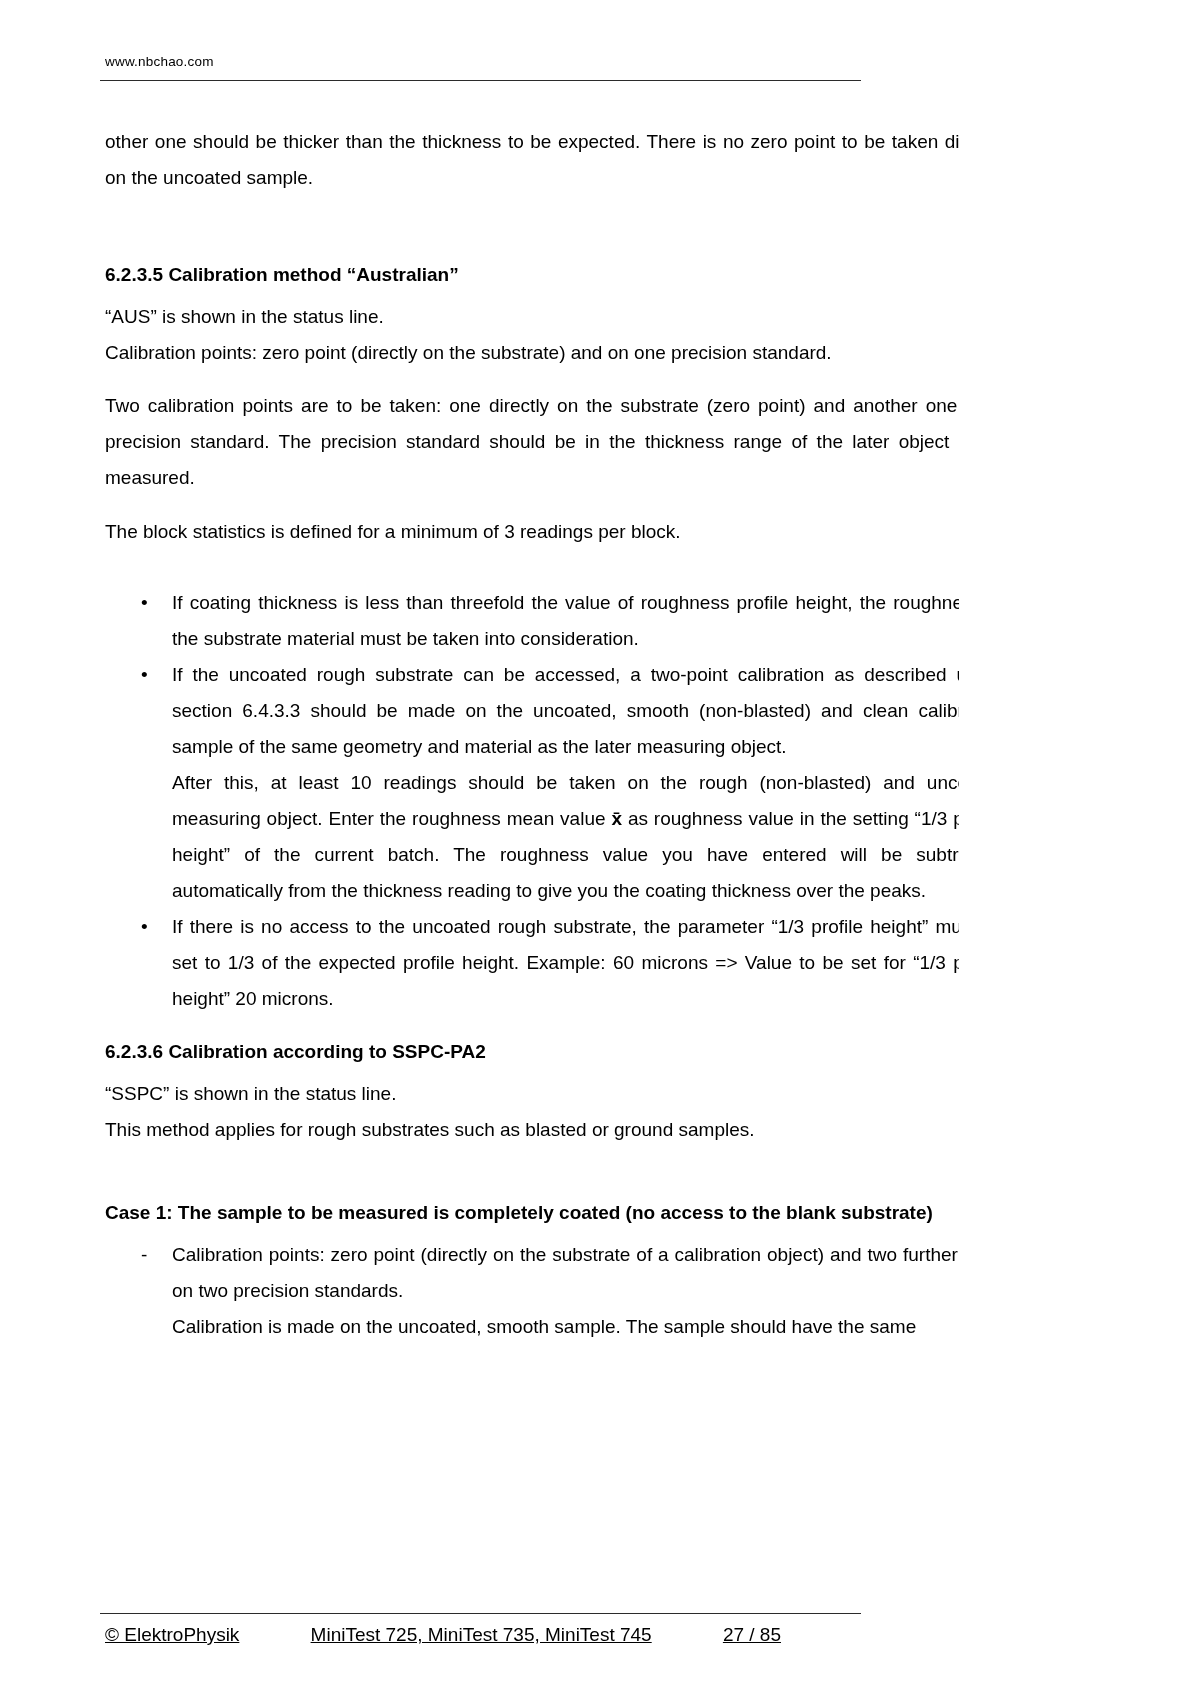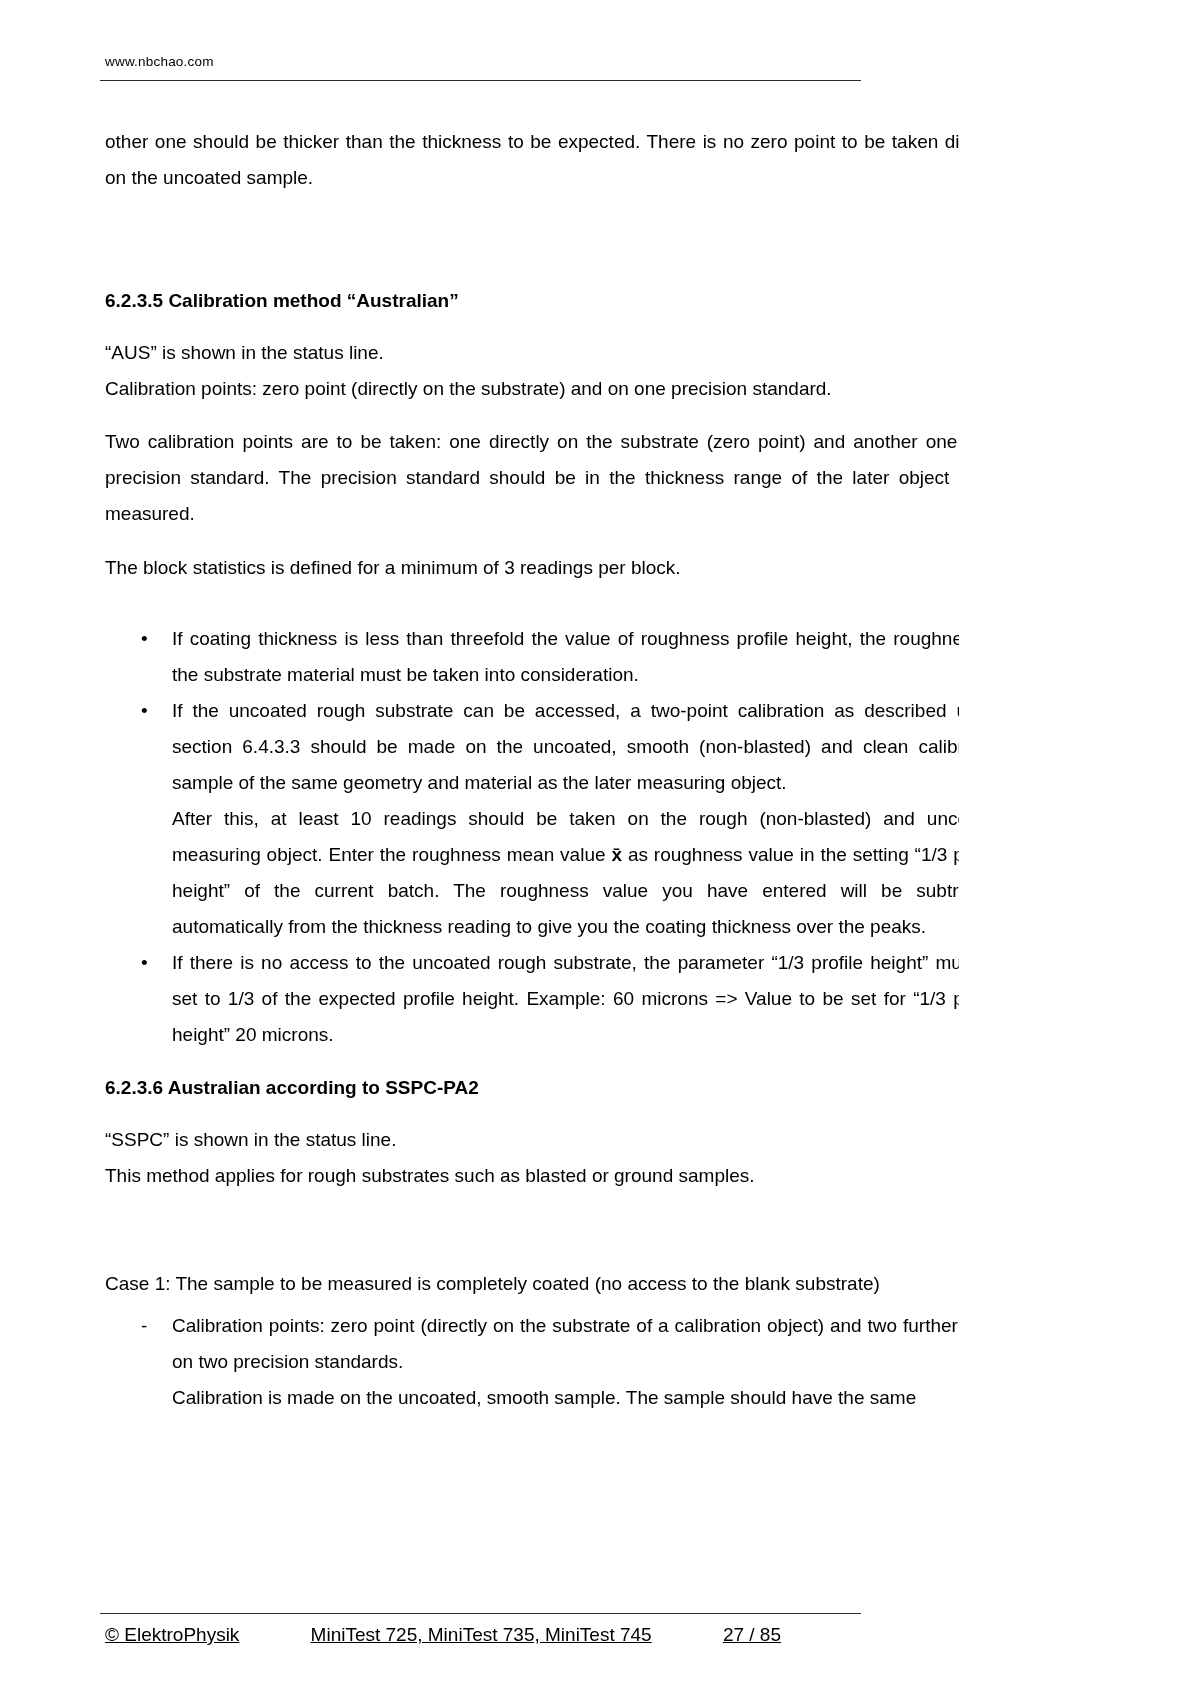--- a/index.html
+++ b/index.html
@@ -37,24 +37,24 @@
     line-height: 36px;
   }
   p.body-text { text-align: justify; }
   p.body-text.no-just { text-align: left; }
   .heading {
     font-size: 19px;
     font-weight: bold;
     line-height: 36px;
   }
   .gap-line      { margin-top: 18px; }
-  .gap-heading   { margin-top: 87px; }
+  .gap-heading   { margin-top: 61px; }
   .gap-small     { margin-top: 17px; }
-  .gap-tiny      { margin-top: 16px; }
-  .gap-case      { margin-top: 72px; }
+  .gap-tiny      { margin-top: 6px; }
+  .gap-case      { margin-top: 47px; font-weight: bold; }
   .list { margin-top: 35px; }
   .list.dash-list { margin-top: 6px; }
   .list-item { display: flex; }
   .list-item + .list-item { margin-top: 0; }
   .marker {
     flex: 0 0 67px;
     padding-left: 36px;
     line-height: 36px;
   }
   .item-body { flex: 1; min-width: 0; }
@@ -118,21 +118,21 @@
 
       <div class="list-item">
         <span class="marker">•</span>
         <div class="item-body">
           <p class="body-text">If there is no access to the uncoated rough substrate, the parameter “1/3 profile height” must be set to 1/3 of the expected profile height. Example: 60 microns =&gt; Value to be set for “1/3 profile height” 20 microns.</p>
         </div>
       </div>
 
     </div>
 
-    <h2 class="heading gap-small">6.2.3.6 Australian according to SSPC-PA2</h2>
+    <h2 class="heading gap-small">6.2.3.6 Calibration according to SSPC-PA2</h2>
     <p class="body-text no-just gap-tiny">“SSPC” is shown in the status line.</p>
     <p class="body-text no-just">This method applies for rough substrates such as blasted or ground samples.</p>
 
     <p class="body-text no-just gap-case">Case 1: The sample to be measured is completely coated (no access to the blank substrate)</p>
 
     <div class="list dash-list">
       <div class="list-item">
         <span class="marker">-</span>
         <div class="item-body">
           <p class="body-text">Calibration points: zero point (directly on the substrate of a calibration object) and two further ones on two precision standards.</p>

